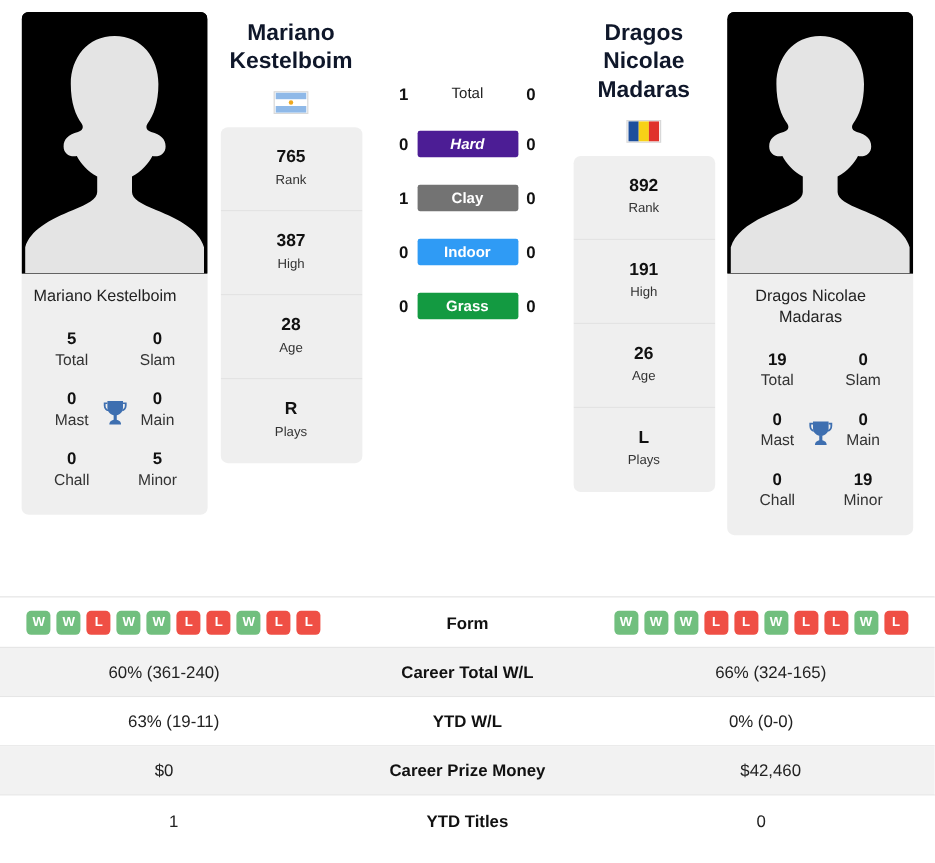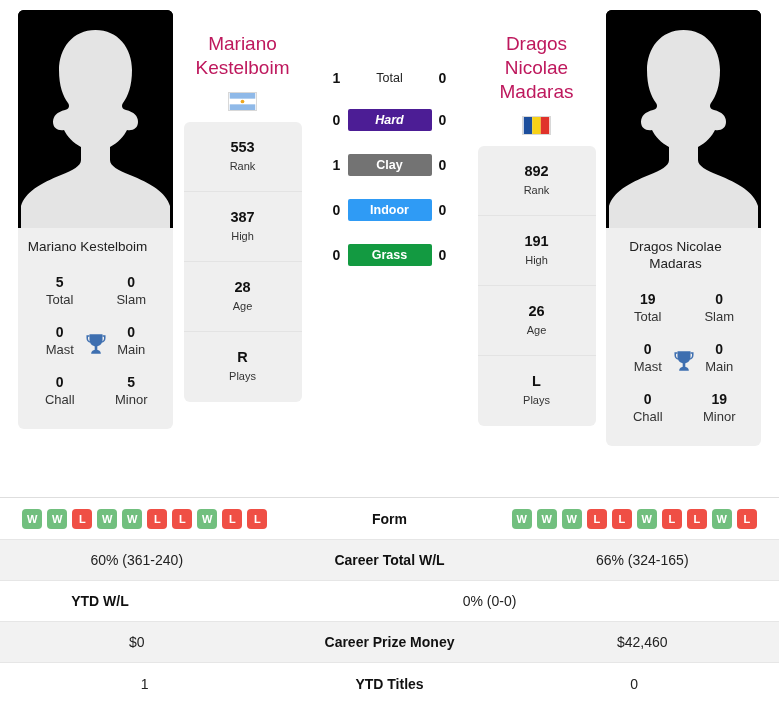--- a/index.html
+++ b/index.html
@@ -73,25 +73,25 @@
   .name-col {
     flex: 0 0 125px;
     width: 125px;
     margin: 0 7px;
     display: flex;
     flex-direction: column;
     align-items: center;
   }
   .big-name {
     font-size: 19px;
-    font-weight: normal;
+    font-weight: bold;
     text-align: center;
     line-height: 24px;
-    color: #be185d;
-    margin-top: 22px;
+    color: #0f172a;
+    margin-top: 6px;
   }
   .flag {
     margin-top: 12px;
     width: 29px; height: 19px;
     border: 1px solid #d8d8d8;
   }
 
   
   .attr-stack {
     margin-top: 11px;
@@ -269,21 +269,21 @@
       </div>
       <svg class="flag" viewBox="0 0 30 20">
         <rect x="0" y="0" width="30" height="20" fill="#ffffff"></rect>
         <rect x="0" y="0" width="30" height="6.67" fill="#8fb9e8"></rect>
         <rect x="0" y="13.33" width="30" height="6.67" fill="#8fb9e8"></rect>
         <circle cx="15" cy="10" r="2.2" fill="#efa81e"></circle>
       </svg>
 
       <div class="attr-stack">
         <div class="attr-cell">
-          <div class="attr-val">553</div>
+          <div class="attr-val">765</div>
           <div class="attr-lab">Rank</div>
         </div>
         <div class="attr-cell">
           <div class="attr-val">387</div>
           <div class="attr-lab">High</div>
         </div>
         <div class="attr-cell">
           <div class="attr-val">28</div>
           <div class="attr-lab">Age</div>
         </div>
@@ -450,20 +450,21 @@
       </div>
     </div>
 
     <div class="stat-row shaded">
       <div class="stat-left">60% (361-240)</div>
       <div class="stat-mid">Career Total W/L</div>
       <div class="stat-right">66% (324-165)</div>
     </div>
 
     <div class="stat-row plain">
+      <div class="stat-left">63% (19-11)</div>
       <div class="stat-mid">YTD W/L</div>
       <div class="stat-right">0% (0-0)</div>
     </div>
 
     <div class="stat-row shaded">
       <div class="stat-left">$0</div>
       <div class="stat-mid">Career Prize Money</div>
       <div class="stat-right">$42,460</div>
     </div>
 

